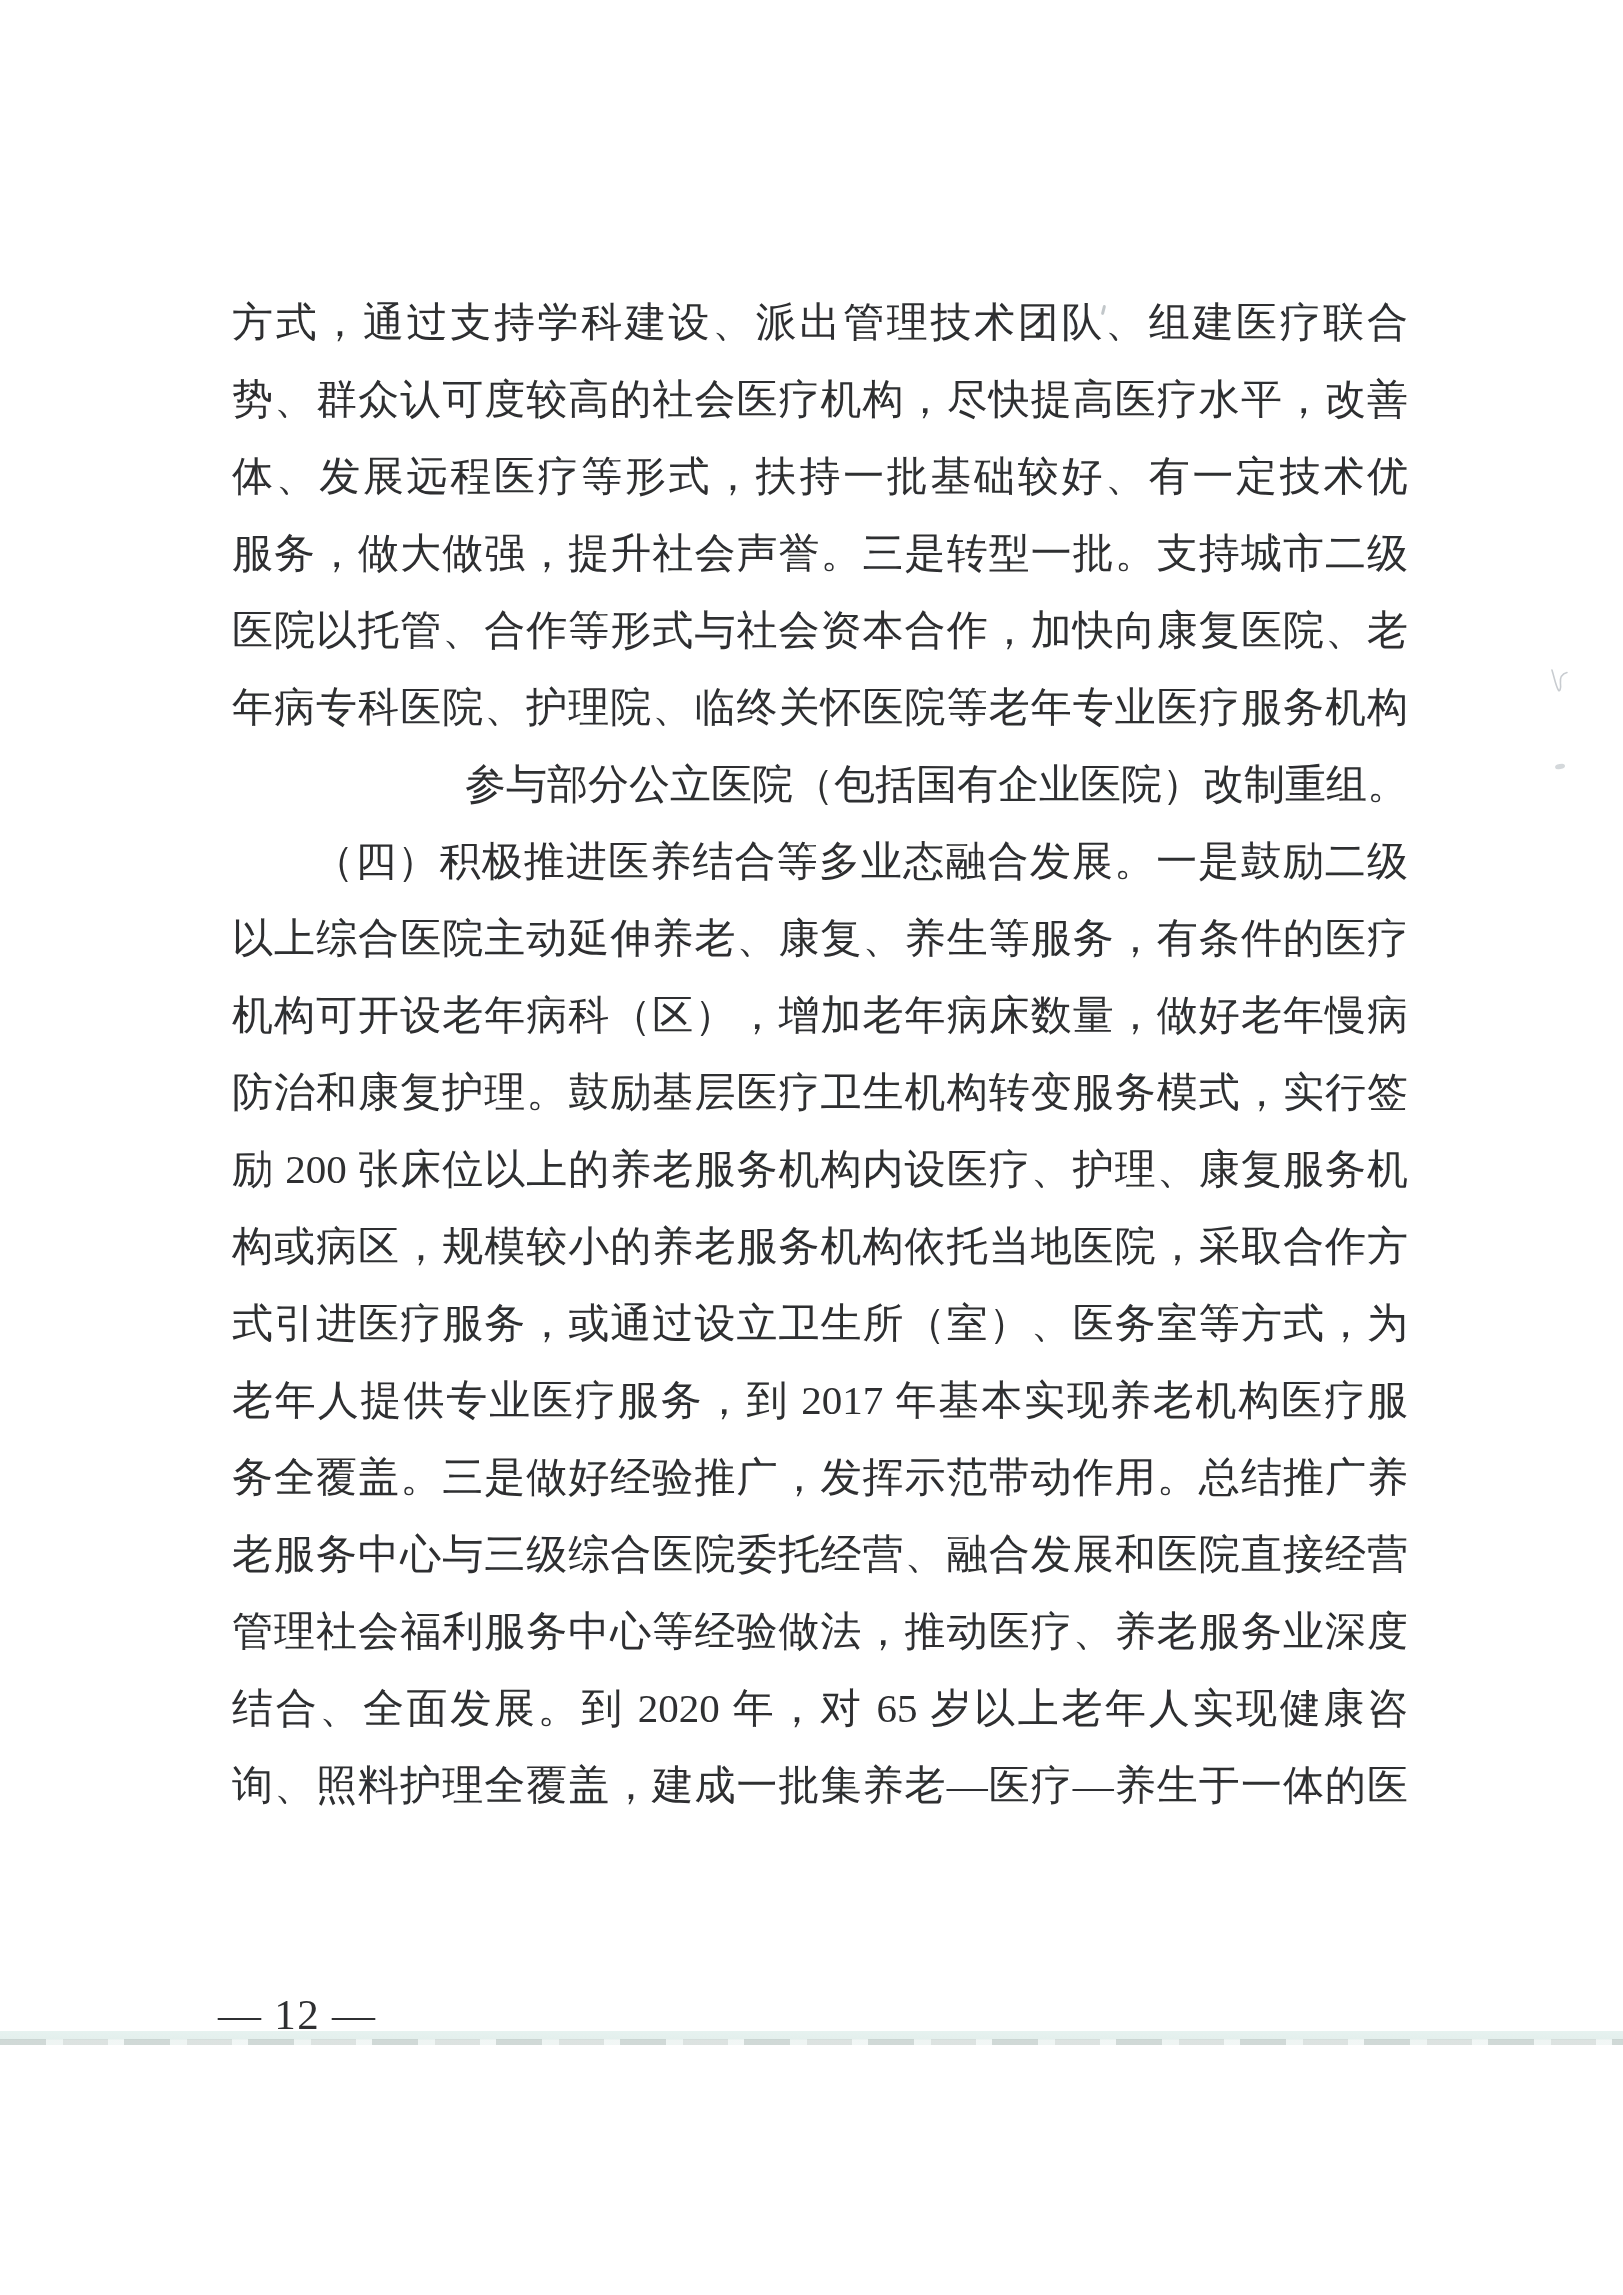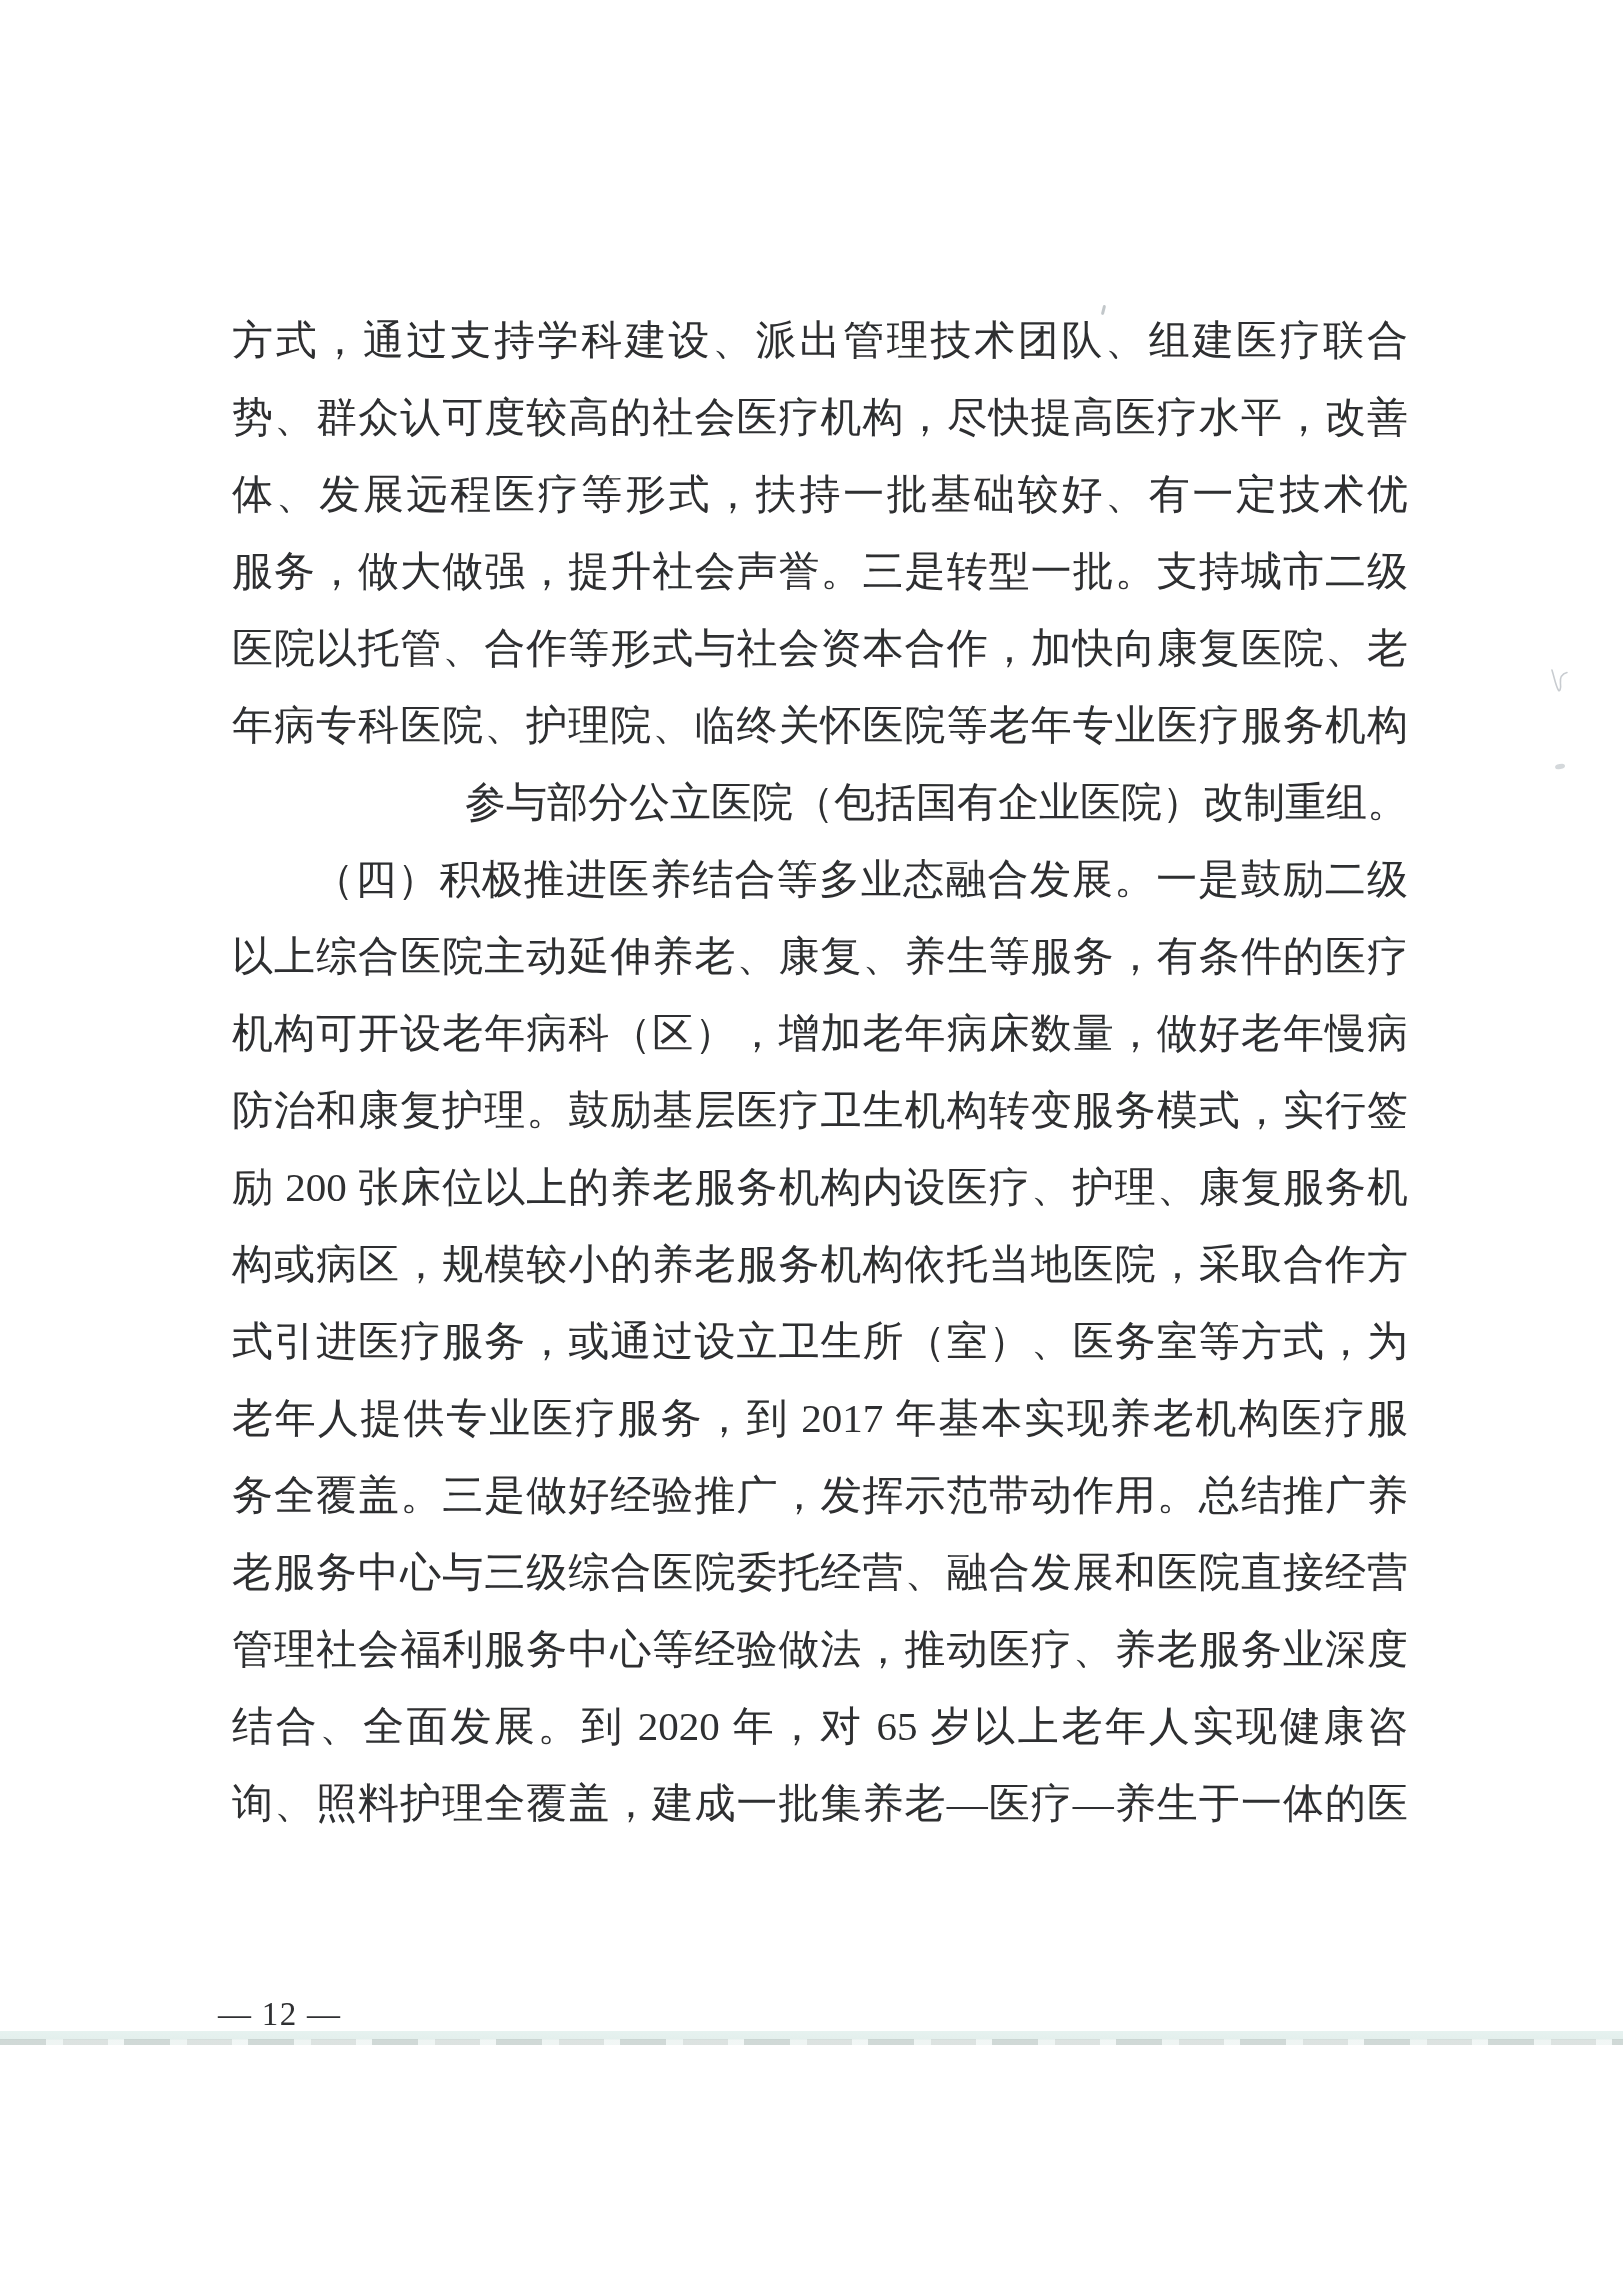--- a/index.html
+++ b/index.html
@@ -11,21 +11,21 @@
     height: 2295px;
     background: #ffffff;
     position: relative;
     overflow: hidden;
     font-family: "Liberation Serif", "DejaVu Serif", serif;
   }
   
   .doc-body {
     position: absolute;
     left: 232px;
-    top: 302px;
+    top: 284px;
     width: 1176px;
     color: #2e2f31;
     font-size: 41px;
     line-height: 77px;
     letter-spacing: 0;
   }
   .line {
     height: 77px;
     text-align: right;
   }
@@ -37,21 +37,21 @@
     padding-left: 81px;
   }
   .bold {
     font-weight: normal;
   }
   
   .page-footer {
     position: absolute;
     left: 218px;
     top: 1996px;
-    font-size: 33px;
+    font-size: 43px;
     line-height: 37px;
     color: #2f3032;
     letter-spacing: 1.3px;
     white-space: pre;
   }
   
   .scan-band {
     position: absolute;
     left: 0;
     top: 2031px;

